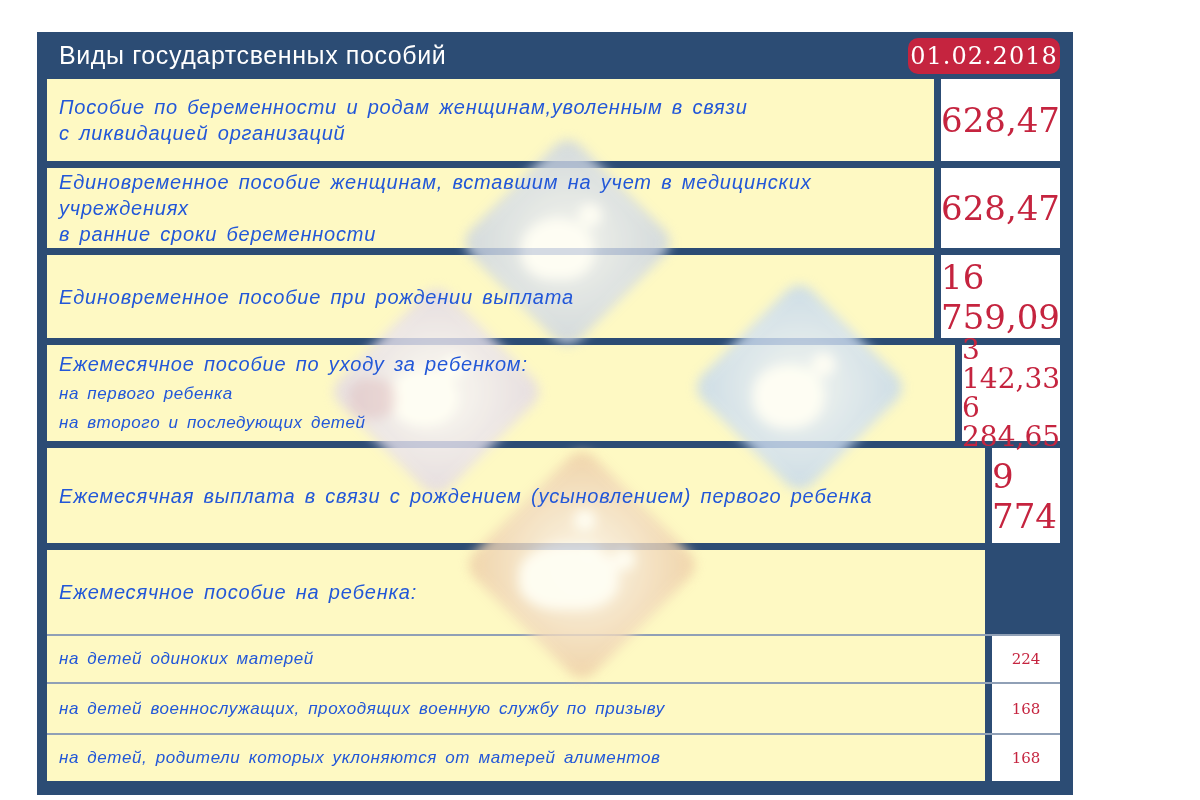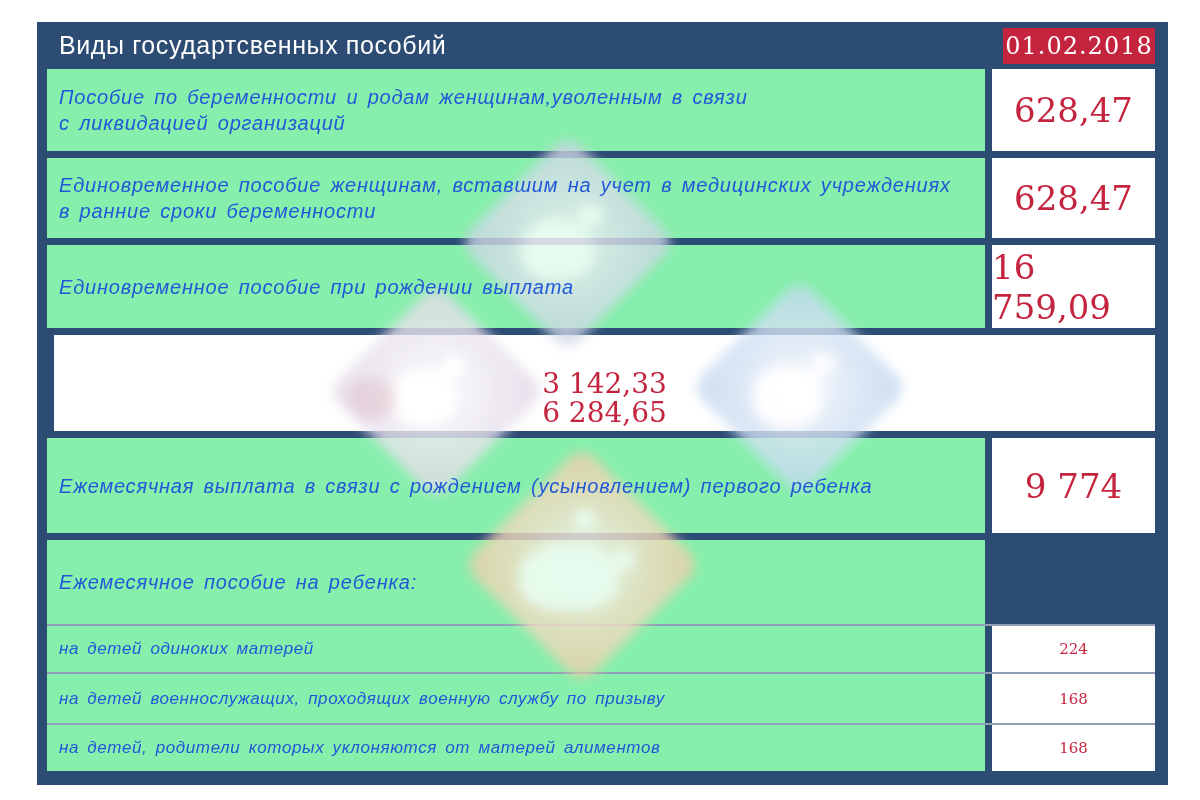--- a/index.html
+++ b/index.html
@@ -1,41 +1,41 @@
 <!DOCTYPE html>
 <html><head>
 <meta charset="utf-8">
 <style>
   html,body{margin:0;padding:0;}
   body{
     width:1200px;height:800px;background:#ffffff;position:relative;overflow:hidden;
     font-family:"Liberation Sans",sans-serif;
   }
   .panel{
-    position:absolute;left:37px;top:22px;width:1131px;height:763px;
+    position:absolute;left:37px;top:32px;width:1036px;height:763px;
     background:#2C4C74;box-sizing:border-box;padding:0 13px 14px 10px;
     display:flex;flex-direction:column;
   }
   .panel > *{flex-shrink:0;}
   
   .hdr{height:47px;display:flex;align-items:center;justify-content:space-between;}
   .hdr-title{
     color:#ffffff;font-size:25px;padding-left:12px;letter-spacing:.6px;
     position:relative;z-index:3;
   }
   .date-box{
     background:#C5243F;width:152px;height:36px;margin-right:0px;
     display:flex;align-items:center;justify-content:center;
     color:#ffffff;font-family:"DejaVu Serif",serif;font-size:24px;letter-spacing:1px;
-    position:relative;z-index:3;
+    position:relative;z-index:3;border-radius:10px;
   }
   
   .row{display:flex;}
   .lab{
-    width:938px;box-sizing:border-box;padding:0 10px 0 12px;background:#86efac;
+    width:938px;box-sizing:border-box;padding:0 10px 0 12px;background:#fef9c3;
     display:flex;flex-direction:column;justify-content:center;
   }
   .vgap{width:7px;}
   .val{
     flex:1;background:#ffffff;display:flex;flex-direction:column;
     align-items:center;justify-content:center;
     color:#C5243F;font-family:"DejaVu Serif",serif;
   }
   .line{
     color:#2257D8;font-style:italic;font-size:20px;line-height:26px;
@@ -121,20 +121,25 @@
       <div class="line">Единовременное пособие при рождении выплата</div>
     </div>
     <div class="vgap"></div>
     <div class="val val-lg">
       <div class="vtxt">16 759,09</div>
     </div>
   </div>
   <div class="sep"></div>
 
   <div class="row h96 r4">
+    <div class="lab">
+      <div class="line">Ежемесячное пособие по уходу за ребенком:</div>
+      <div class="line sub">на первого ребенка</div>
+      <div class="line sub">на второго и последующих детей</div>
+    </div>
     <div class="vgap"></div>
     <div class="val">
       <div class="spacer"></div>
       <div class="vtxt">3 142,33</div>
       <div class="vtxt">6 284,65</div>
     </div>
   </div>
   <div class="sep"></div>
 
   <div class="row h95">

